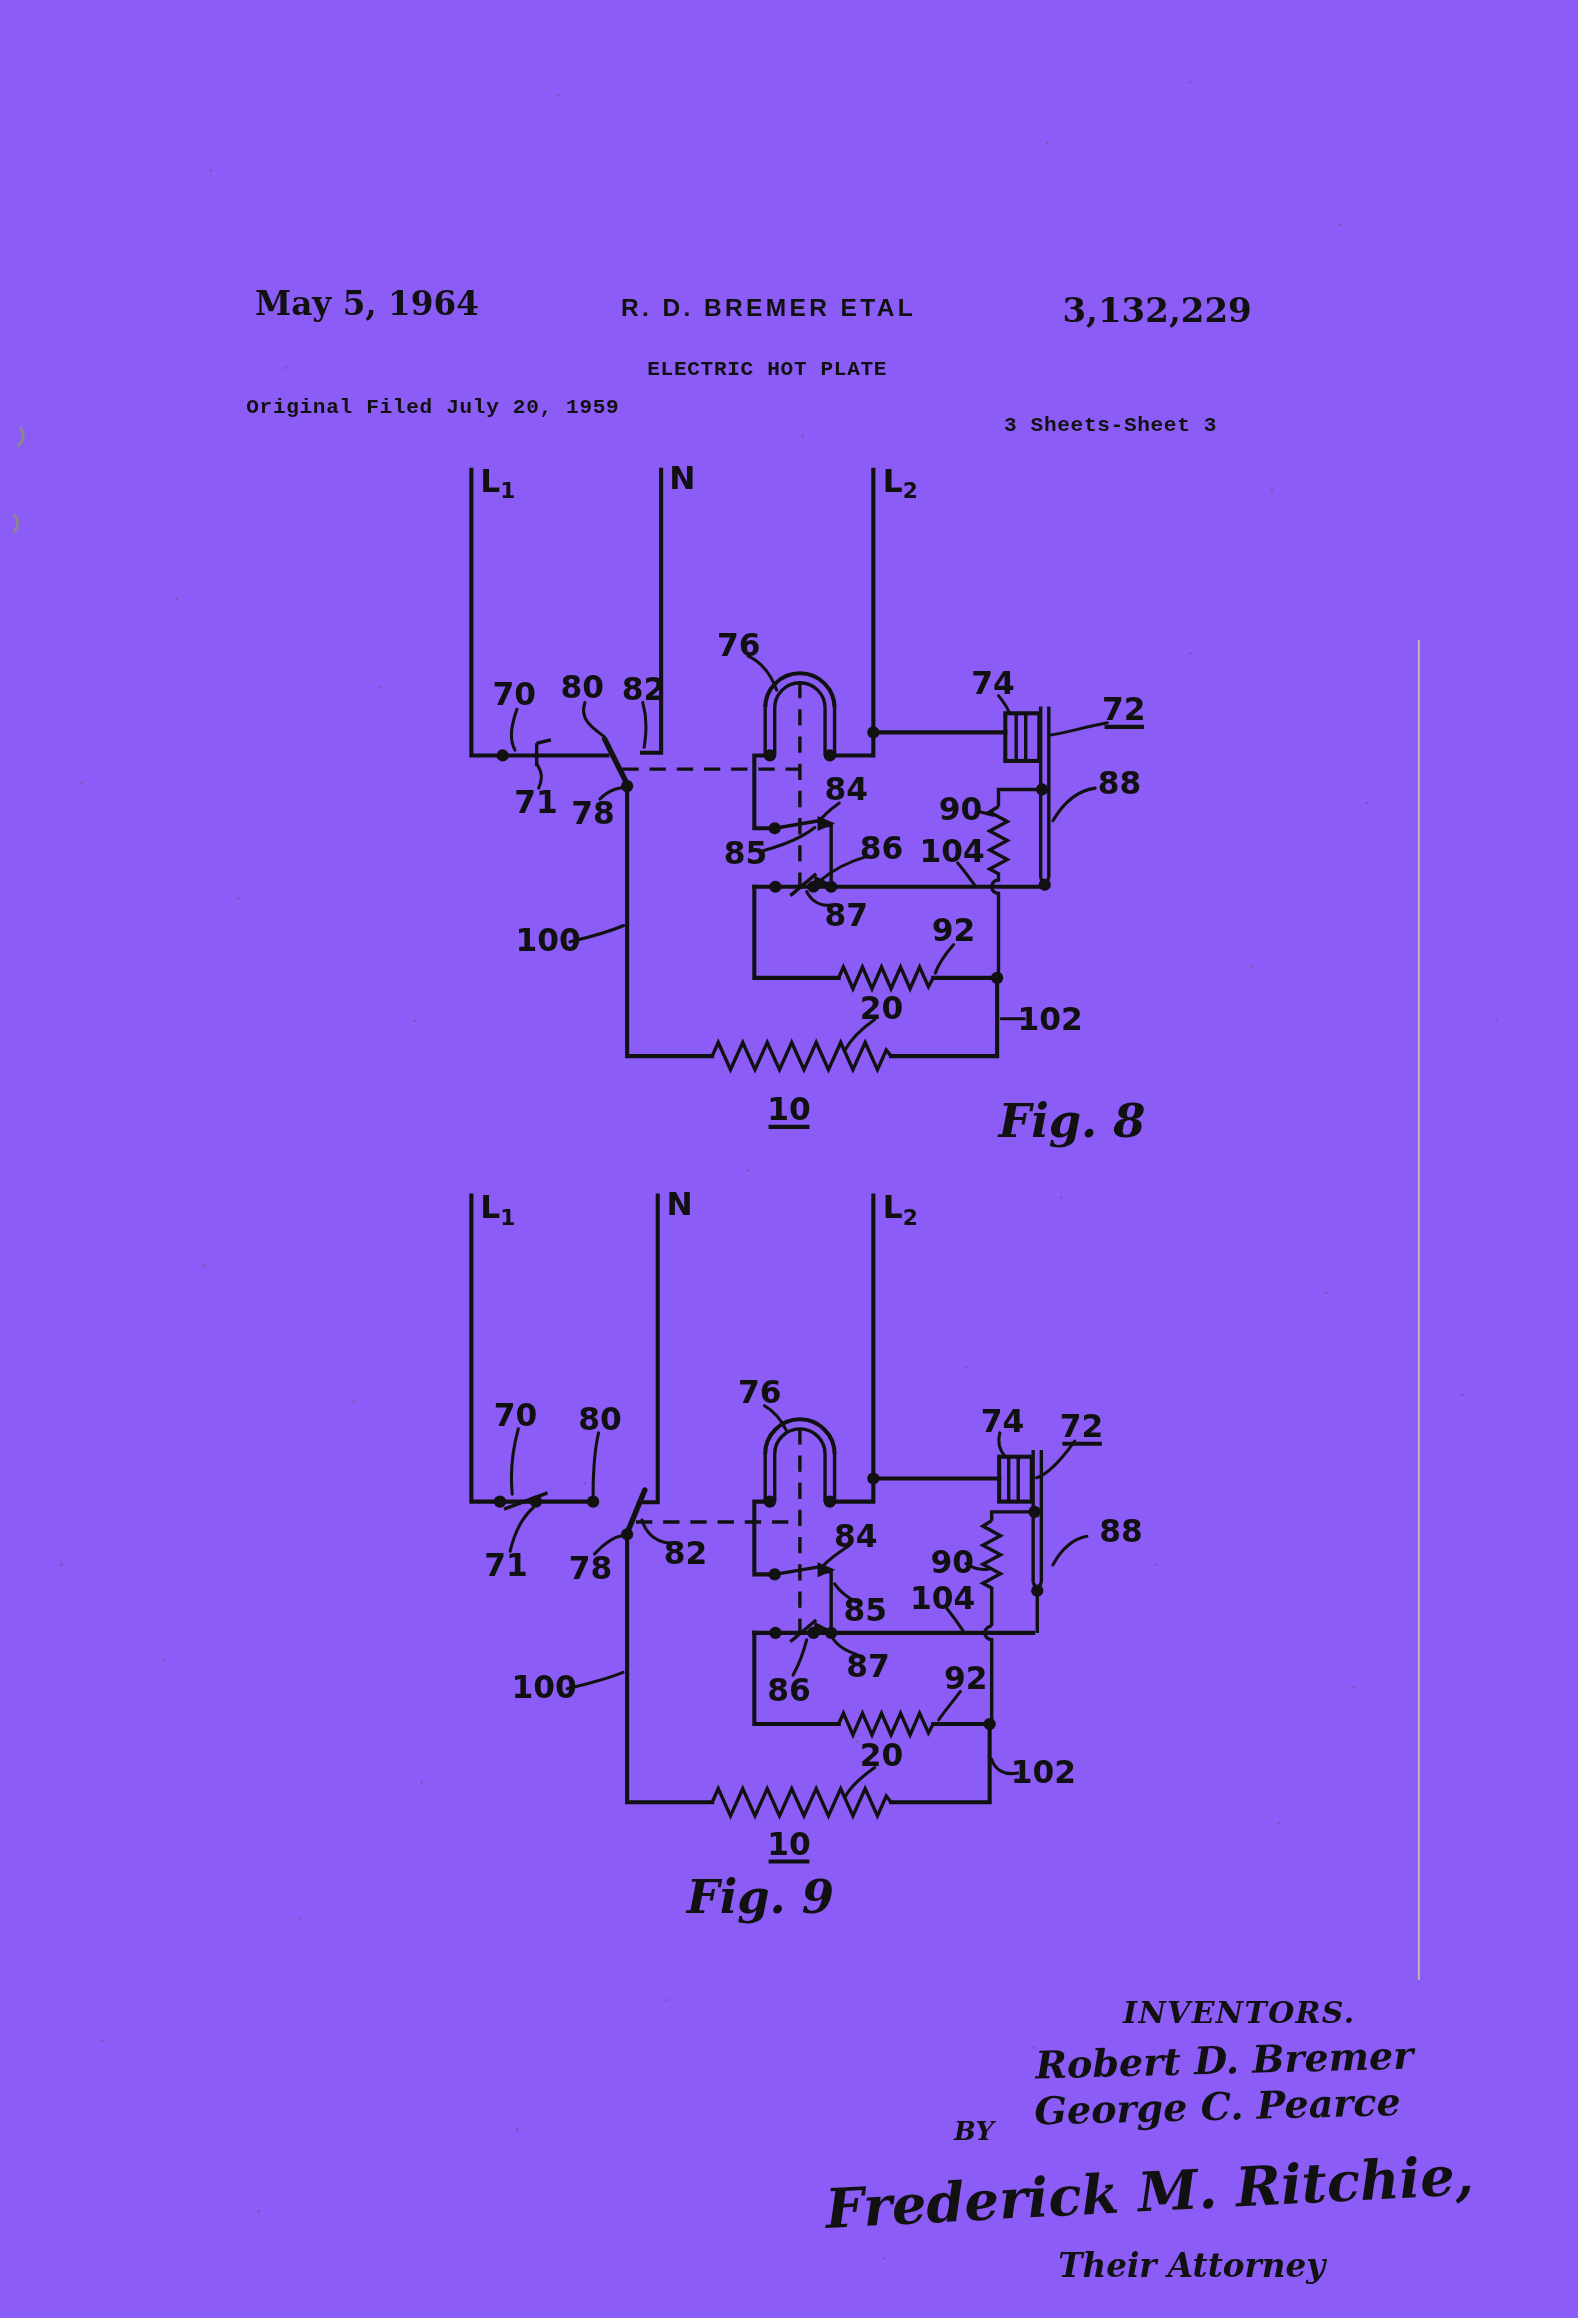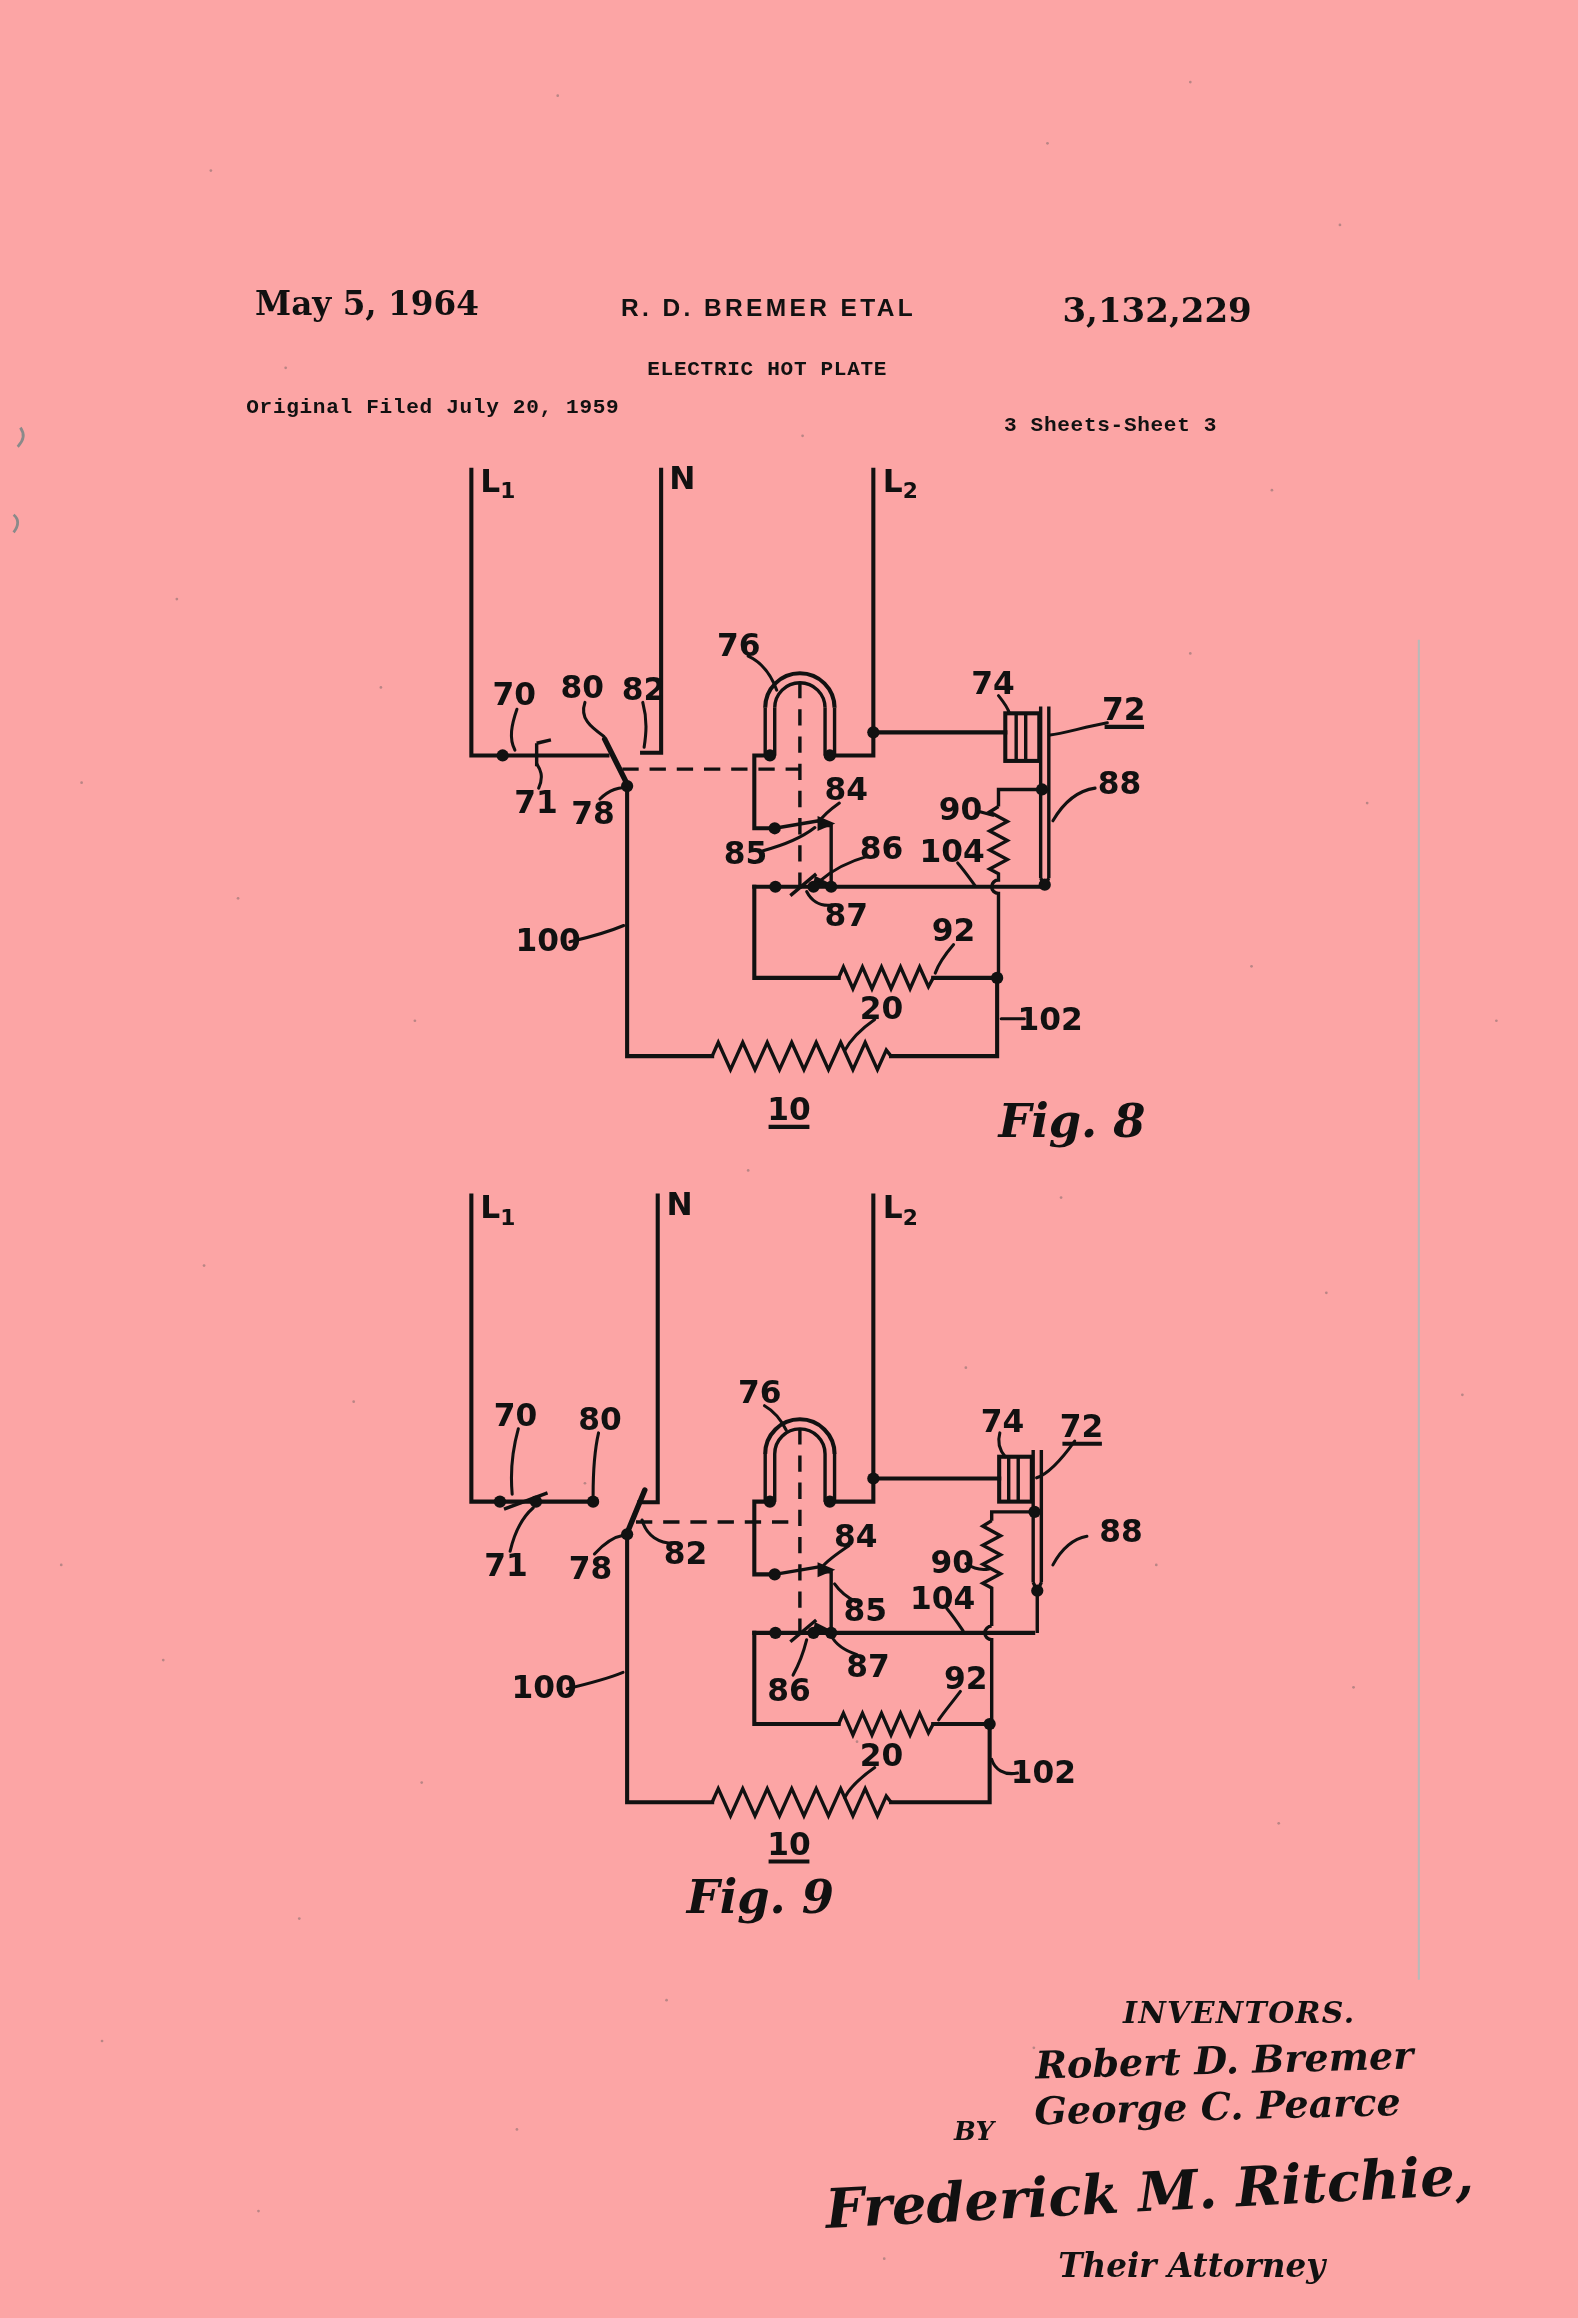--- a/index.html
+++ b/index.html
@@ -1,16 +1,16 @@
 <!DOCTYPE html>
 <html style="font-size:11px"><head>
 <meta charset="utf-8">
 <style>
   html,body{margin:0;padding:0;background:#e8e8e8;}
-  .page{position:relative;width:1578px;height:2319px;background:#fca5a5;overflow:hidden;
+  .page{position:relative;width:1578px;height:2319px;background:#8b5cf6;overflow:hidden;
         font-family:"Liberation Sans",sans-serif;text-align:center;}
   svg{position:absolute;left:0;top:0;}
   svg text{dominant-baseline:central;fill:#111;}
   .wire{stroke:#111;stroke-width:6;fill:none;stroke-linecap:square;}
   .thin{stroke:#111;stroke-width:5;fill:none;}
   .blade{stroke:#111;stroke-width:8;fill:none;stroke-linecap:round;}
   .dashed{stroke:#111;stroke-width:5;fill:none;stroke-dasharray:24 16;}
   .leader{stroke:#111;stroke-width:4.5;fill:none;stroke-linecap:round;}
   .dot{fill:#111;stroke:none;}
   .comp{stroke:#111;stroke-width:6;fill:none;}

